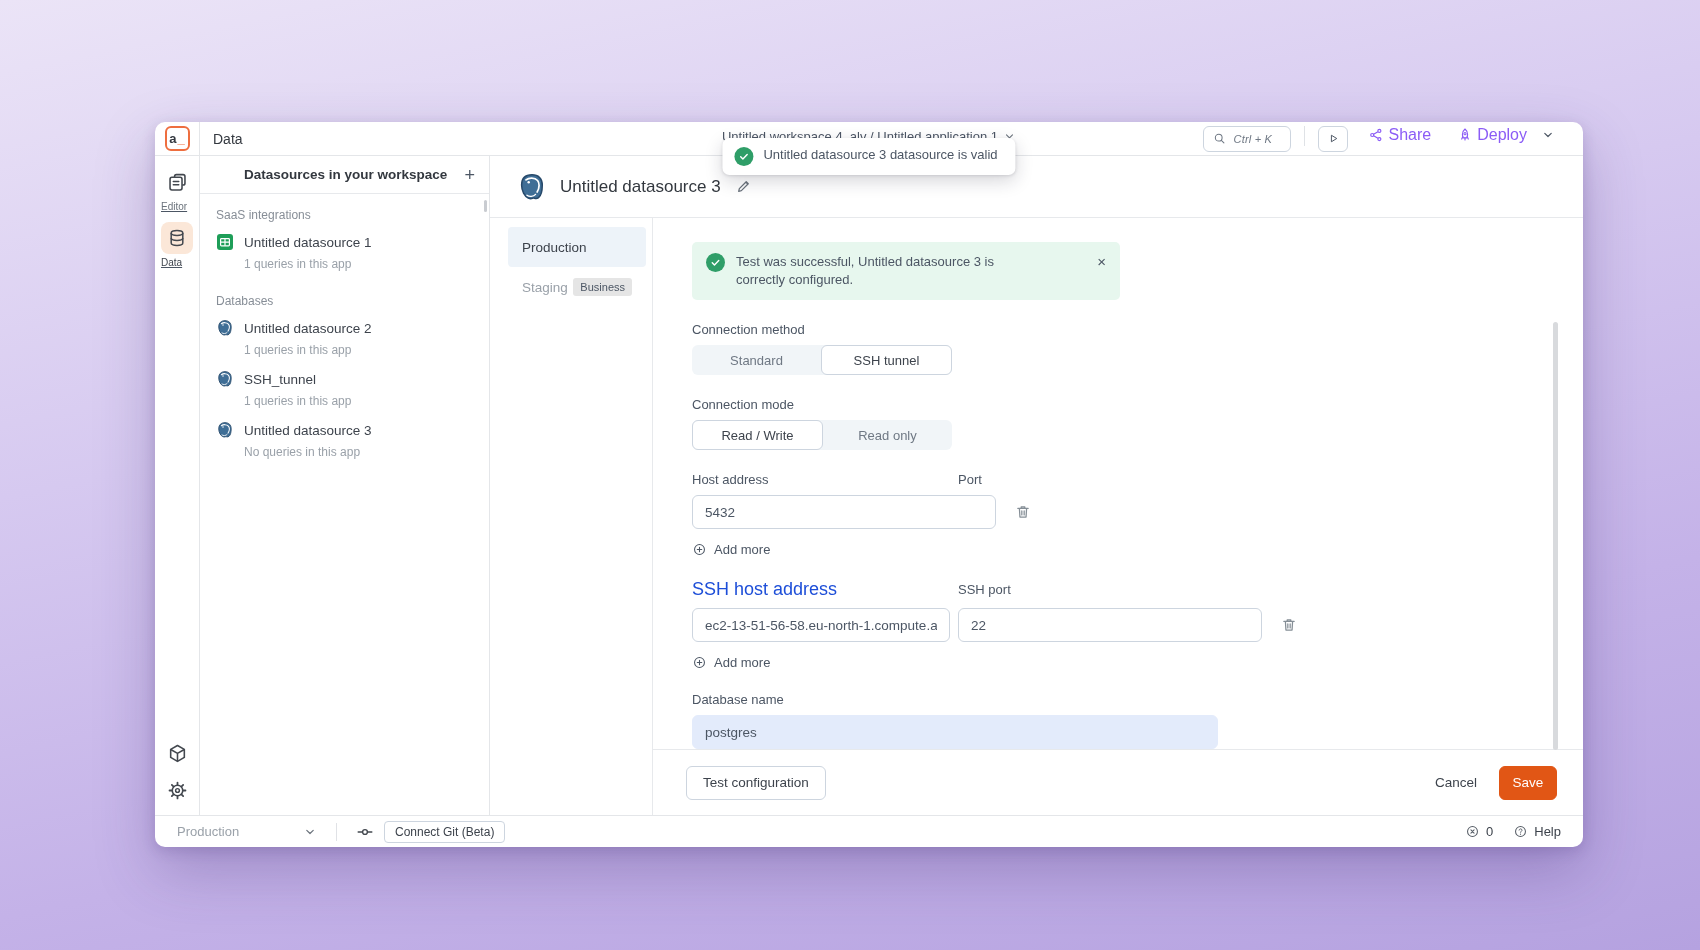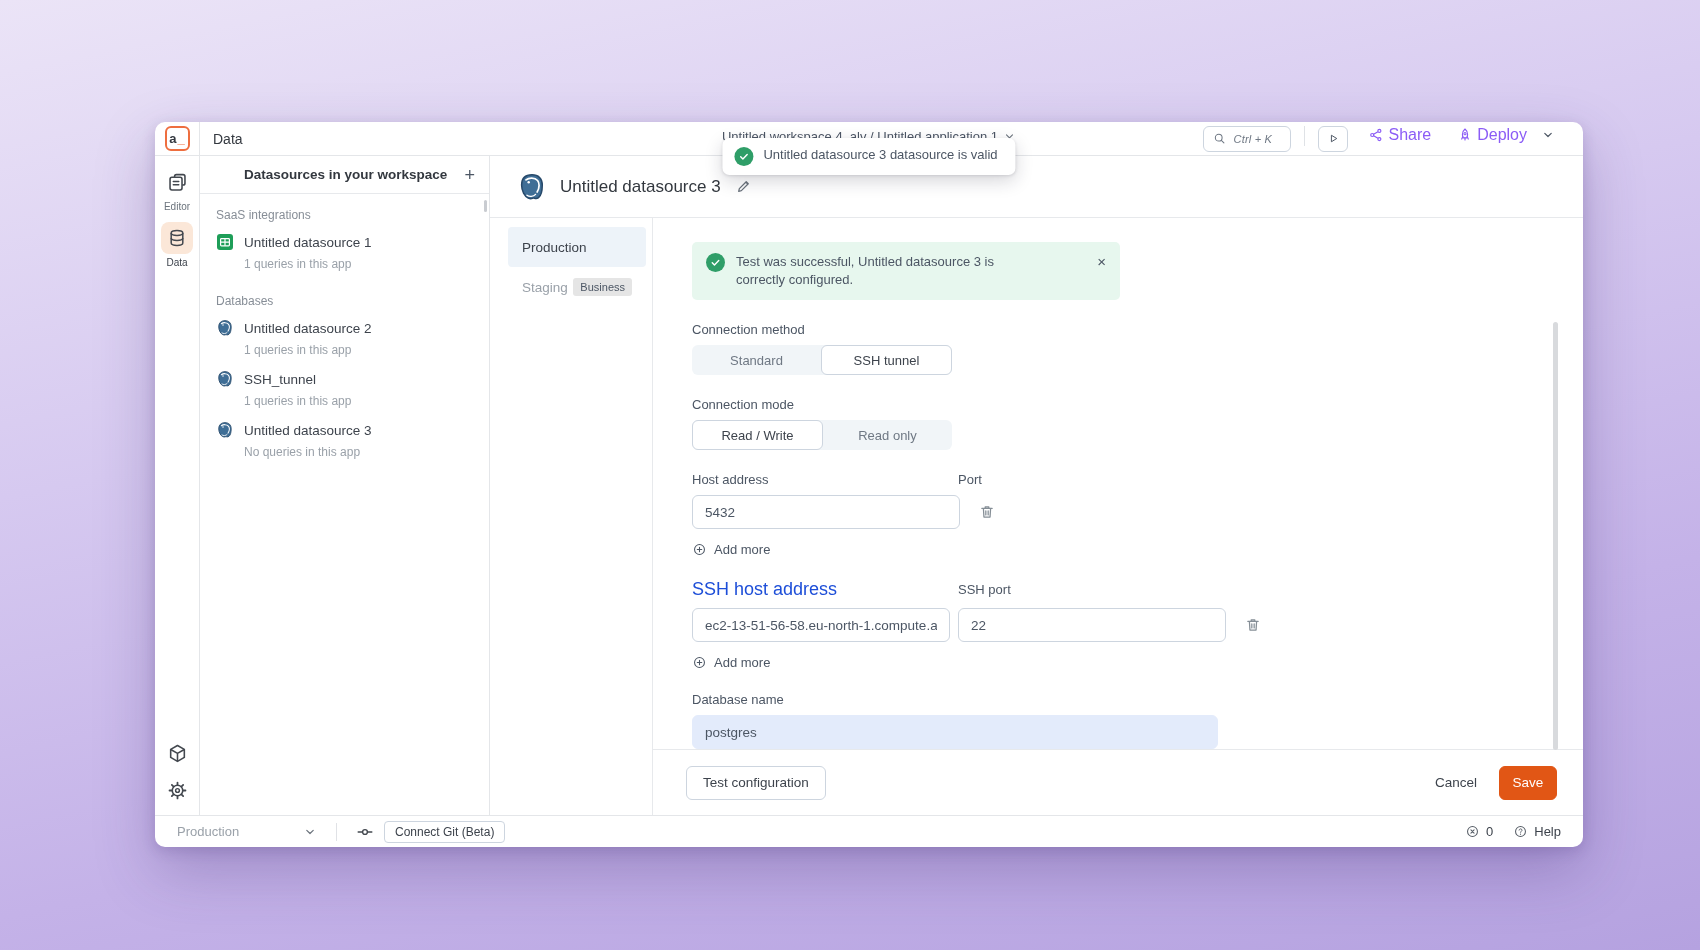--- a/index.html
+++ b/index.html
@@ -34,21 +34,21 @@
   .deploy-wrap { margin-left:26px; display:flex; align-items:center; }
   .deploy-chev { margin-left:14px; color:#4c5664; cursor:pointer; }
   
   .toast { position:absolute; left:50%; transform:translateX(-50%); top:16px; z-index:40;
     background:#fff; border-radius:7px; box-shadow:0 6px 18px rgba(30,30,50,.18),0 1px 3px rgba(30,30,50,.12);
     display:flex; align-items:flex-start; gap:10px; padding:9px 18px 9px 12px; white-space:nowrap; font-size:13px; color:#4c5664;}
   .check-circle { width:19px; height:19px; border-radius:50%; background:#2f9e68; display:flex; align-items:center; justify-content:center; flex:none;}
   
   .body { flex:1; display:flex; min-height:0; }
   .rail { width:45px; border-right:1px solid #e4e6e9; display:flex; flex-direction:column; align-items:center; padding:10px 0 14px; flex:none;}
-  .rail-item { display:flex; flex-direction:column; align-items:center; margin-bottom:10px; cursor:pointer; }
+  .rail-item { display:flex; flex-direction:column; align-items:flex-start; margin-bottom:10px; cursor:pointer;text-decoration:underline; }
   .rail-label { font-size:10px; color:#6b737c; margin-top:3px; }
   .rail-iconbox { width:32px; height:32px; border-radius:8px; display:flex; align-items:center; justify-content:center; color:#43484f; }
   .rail-iconbox.active { background:#fbe7d8; }
   .rail-spacer { flex:1; }
   .rail-bottom { display:flex; flex-direction:column; align-items:center; gap:16px; color:#43484f;}
   
   .panel { width:290px; border-right:1px solid #e4e6e9; display:flex; flex-direction:column; flex:none; position:relative;}
   .panel-header { height:38px; border-bottom:1px solid #e7e9ec; display:flex; align-items:center; justify-content:space-between; padding:0 14px 0 16px; flex:none;}
   .panel-title { font-size:13.5px; font-weight:600; color:#33383f;padding-left:28px; }
   .panel-plus { font-size:18px; color:#4c5664; cursor:pointer; line-height:1; background:none; border:none; font-family:inherit;}
@@ -78,21 +78,21 @@
   .alert-text { font-size:13px; color:#4c5664; line-height:18px; width:300px; }
   .alert-close { margin-left:auto; color:#4c5664; font-size:15px; cursor:pointer; line-height:18px; background:none; border:none; font-family:inherit;}
   
   .field-label { font-size:13px; color:#4c5664; margin:22px 0 8px; }
   .seg { display:flex; width:260px; height:30px; background:#f1f5f8; border-radius:6px; }
   .seg-opt { flex:1; display:flex; align-items:center; justify-content:center; font-size:13px; color:#6f7884; border-radius:6px; cursor:pointer; border:none; background:none; font-family:inherit;}
   .seg-opt.selected { background:#fff; border:1px solid #cdd5df; color:#3d434c; }
   .input-row { display:flex; align-items:center; }
   .ti { height:34px; border:1px solid #cdd5df; border-radius:6px; padding:0 12px; font-size:13.5px; color:#4c5664; font-family:inherit; background:#fff; outline:none; }
   .ti-host { width:258px; margin-right:8px; }
-  .ti-port { width:268px; }
+  .ti-port { width:304px; }
   .trash-btn { margin-left:18px; color:#858e96; cursor:pointer; background:none; border:none;}
   .add-more { display:flex; align-items:center; gap:7px; font-size:13px; font-weight:500; color:#4c5664; margin-top:13px; cursor:pointer; background:none; border:none; font-family:inherit;}
   .ti-db { width:526px; background:#e3ebfb; border-color:#e3ebfb; }
   
   .form-footer { height:66px; border-top:1px solid #e7e9ec; display:flex; align-items:center; padding:0 26px 0 33px; flex:none;}
   .btn { font-family:inherit; font-size:13.5px; border-radius:6px; cursor:pointer; }
   .btn-outline { height:34px; padding:0 16px; background:#fff; border:1px solid #cdd5df; color:#3d434c; font-weight:500;}
   .btn-plain { background:none; border:none; color:#3d434c; font-weight:500; margin-left:auto; padding:6px 4px;}
   .btn-save { height:34px; width:58px; margin-left:18px; background:#e15615; border:1px solid #e15615; color:#fff; font-weight:500;}
   

